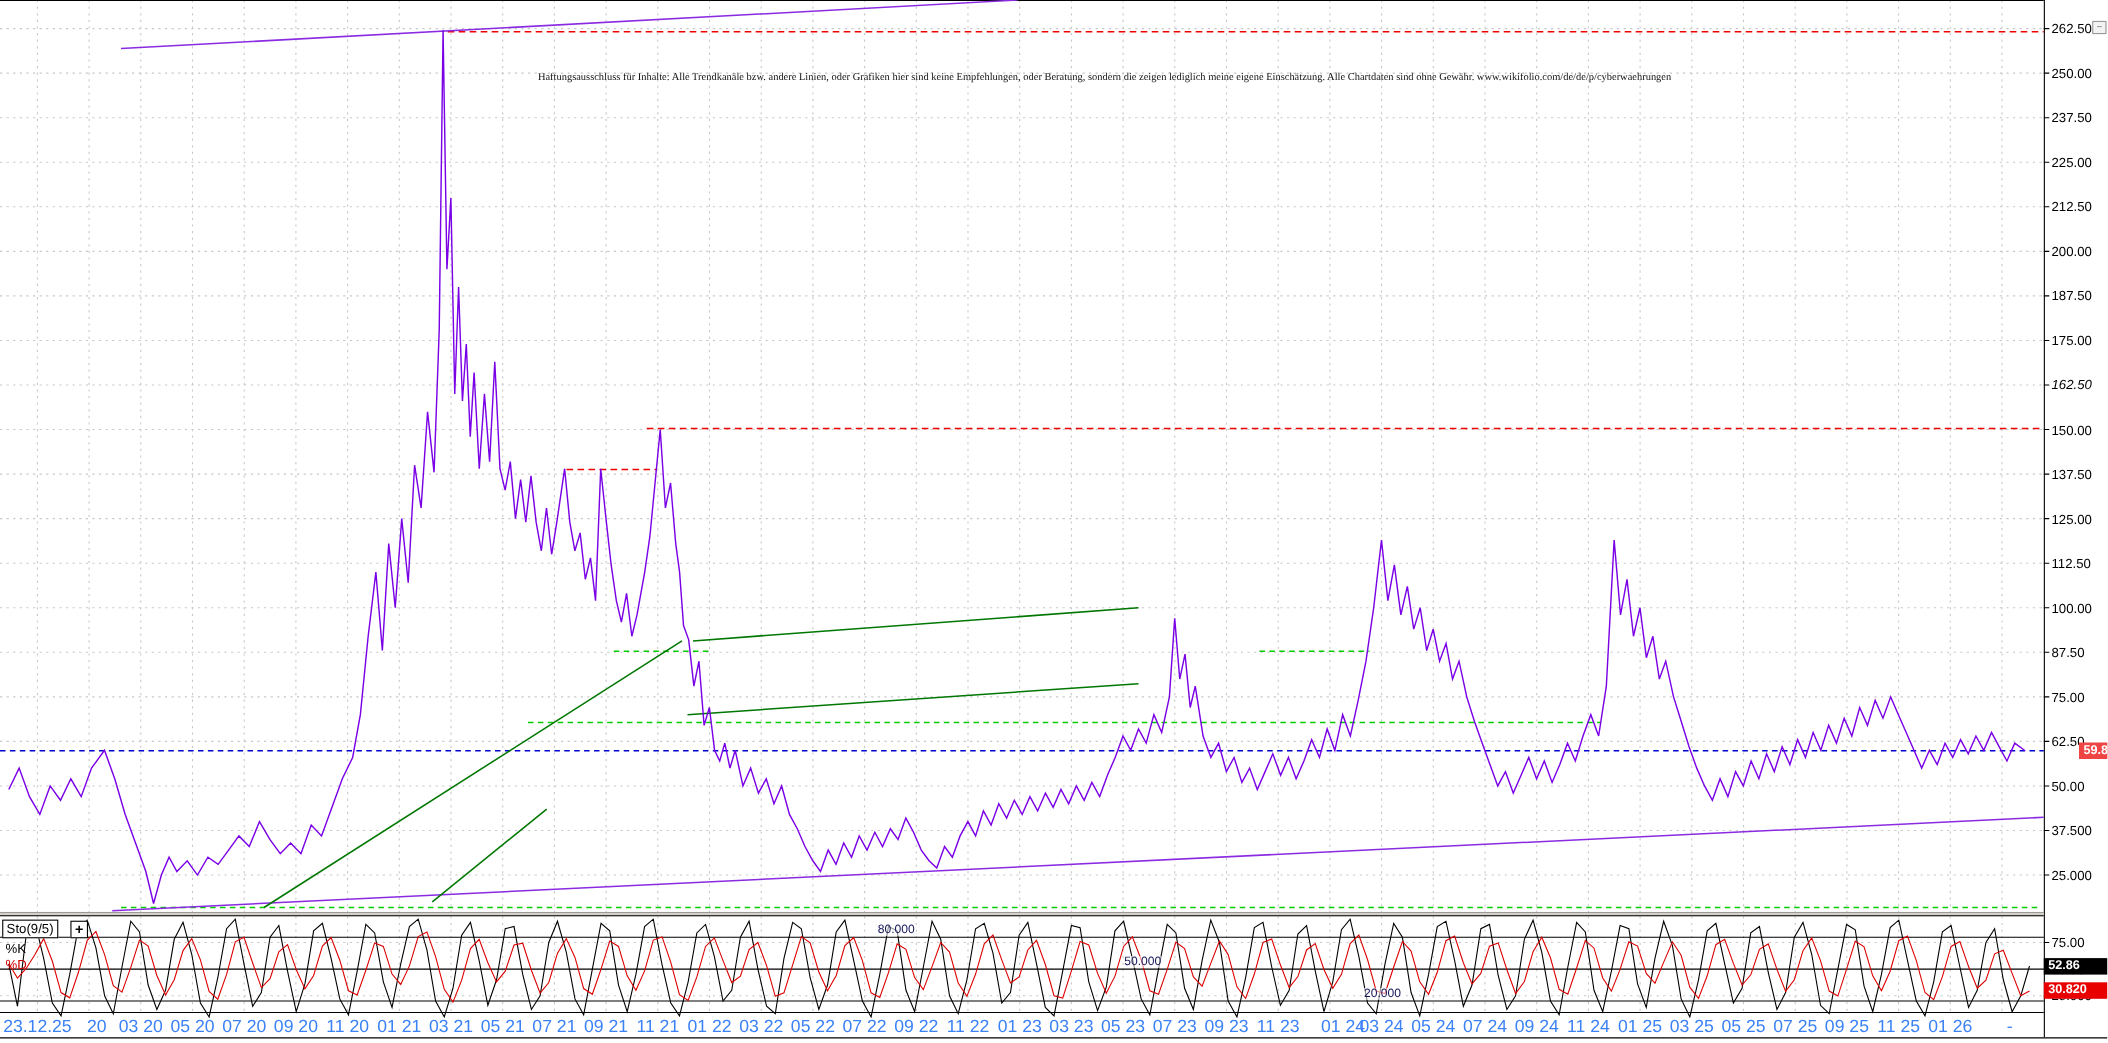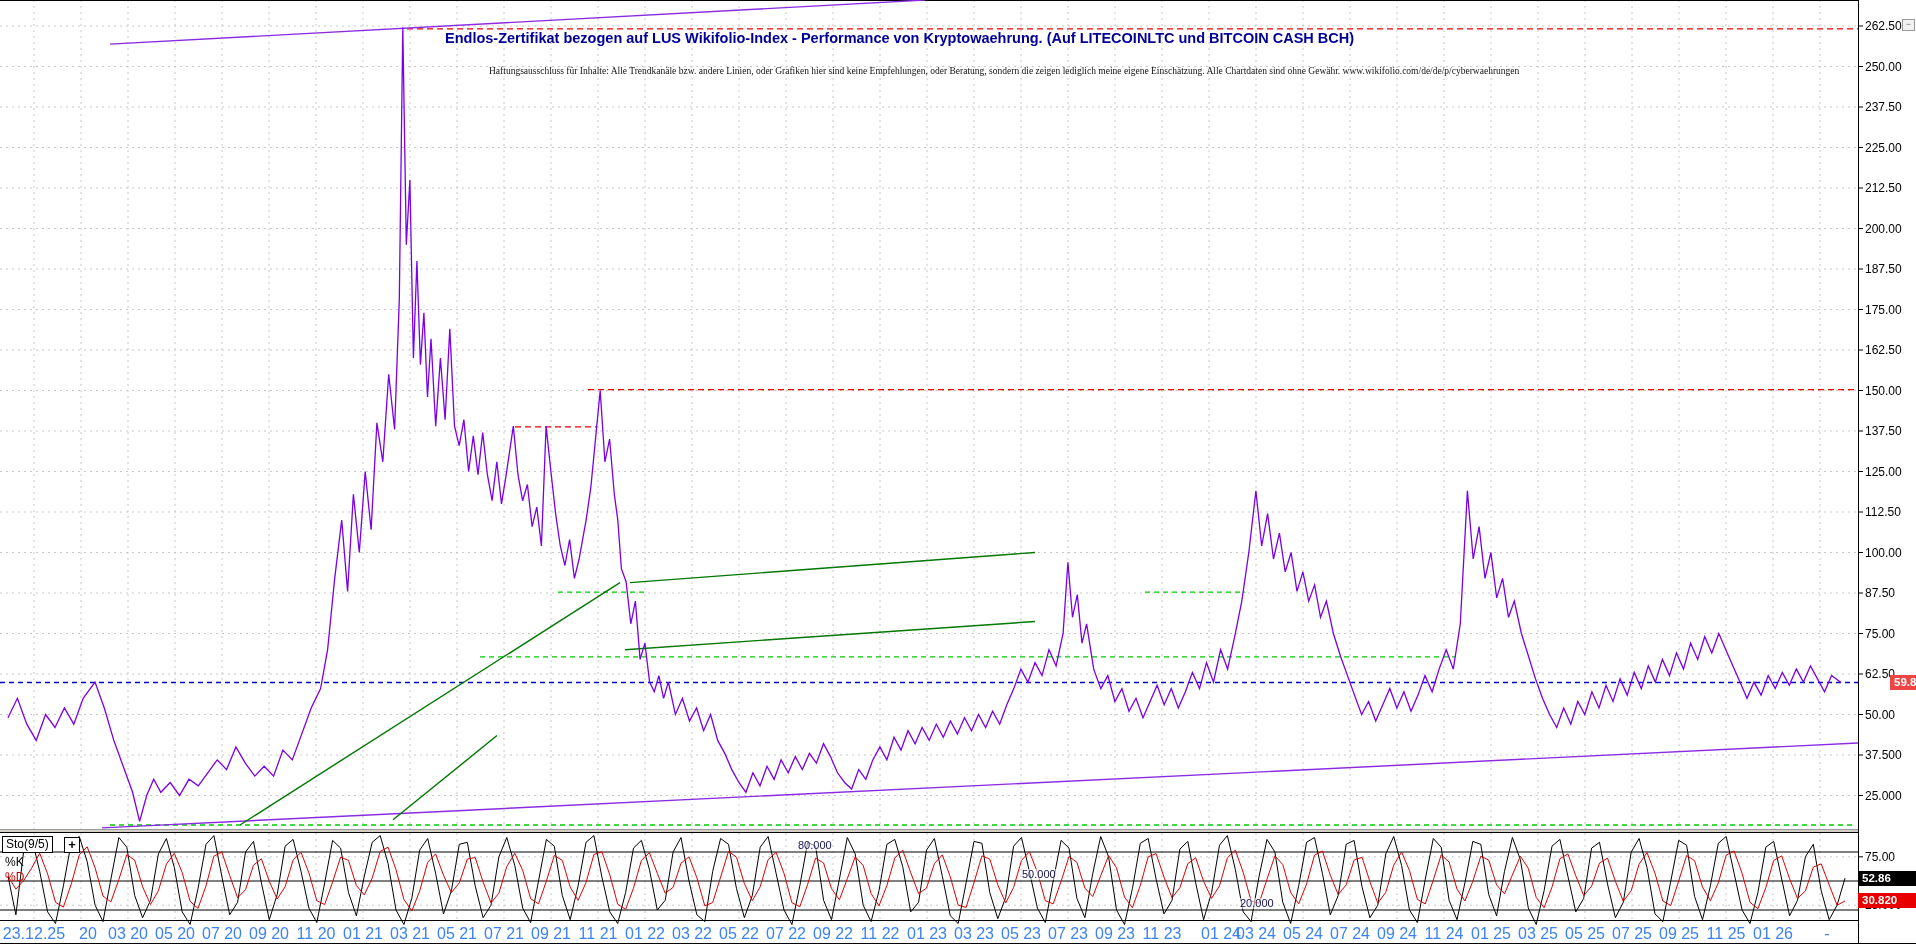--- a/index.html
+++ b/index.html
@@ -184,33 +184,32 @@
       <line x1="630" y1="582.6320000000001" x2="1035" y2="552.5" stroke="#007700" stroke-width="1.4" clip-path="url(#mclip)"></line>
       <line x1="625" y1="649.7" x2="1035" y2="621.5120000000001" stroke="#007700" stroke-width="1.4" clip-path="url(#mclip)"></line>
       <polyline points="8.0,717.7 17.4,698.3 26.8,724.2 36.2,740.4 45.6,714.5 55.0,727.5 64.4,708.0 73.8,724.2 83.2,698.3 95.0,682.1 104.3,708.0 113.8,740.4 123.2,766.3 132.6,792.3 139.6,821.4 146.7,795.5 153.7,779.3 160.8,792.3 170.2,782.5 179.5,795.5 189.0,779.3 198.3,785.8 207.8,772.8 217.2,759.9 226.6,769.6 235.9,746.9 245.3,763.1 254.8,776.1 264.2,766.3 273.6,776.1 282.9,750.1 292.3,759.9 301.8,733.9 311.2,708.0 320.6,688.6 327.6,649.7 334.7,578.4 341.7,520.1 347.6,591.4 353.4,494.2 359.3,552.5 365.2,471.5 371.1,529.8 376.9,422.9 382.8,461.8 388.7,374.3 394.6,429.4 399.3,299.8 402.8,27.6 406.3,244.7 409.9,179.9 413.4,358.1 416.9,260.9 420.4,364.6 423.9,312.7 427.5,397.0 431.0,338.7 435.7,426.1 440.4,358.1 445.1,419.7 449.8,328.9 454.5,426.1 459.2,445.6 463.9,419.7 468.6,471.5 473.3,435.9 478.0,474.7 482.7,432.6 487.4,474.7 492.1,500.7 496.8,461.8 501.5,503.9 506.2,474.7 513.3,426.1 518.0,474.7 522.6,500.7 527.4,484.5 532.1,526.6 536.8,507.1 541.4,546.0 546.1,426.1 550.9,471.5 555.6,513.6 560.3,546.0 564.9,565.5 569.6,539.5 574.4,578.4 579.1,559.0 586.1,520.1 590.8,487.7 595.5,439.1 600.2,390.5 604.9,461.8 609.6,439.1 614.3,494.2 617.8,520.1 621.4,568.7 626.1,581.7 630.8,623.8 635.4,601.1 640.1,659.4 644.9,643.2 649.6,682.1 654.3,691.8 658.9,675.6 663.6,698.3 668.4,682.1 675.4,714.5 682.4,698.3 689.5,721.0 696.6,708.0 703.6,730.7 710.6,714.5 717.7,740.4 724.8,753.4 731.8,769.6 738.9,782.5 745.9,792.3 752.9,772.8 760.0,785.8 767.0,766.3 774.1,779.3 781.1,759.9 788.2,772.8 795.3,756.6 802.3,769.6 809.4,753.4 816.4,763.1 823.5,743.7 830.5,756.6 837.5,772.8 844.6,782.5 851.6,789.0 858.7,769.6 865.8,779.3 872.8,759.9 879.9,746.9 886.9,759.9 894.0,737.2 901.0,750.1 908.0,730.7 915.1,743.7 922.1,727.5 929.2,740.4 936.3,724.2 943.3,737.2 950.4,721.0 957.4,733.9 964.5,717.7 971.5,730.7 978.5,714.5 985.6,727.5 992.6,711.3 999.7,724.2 1006.8,704.8 1013.8,688.6 1020.9,669.1 1027.9,682.1 1035.0,662.7 1042.0,675.6 1049.0,649.7 1056.1,665.9 1063.1,633.5 1067.9,562.2 1072.5,617.3 1077.3,594.6 1082.0,643.2 1086.6,623.8 1093.7,669.1 1100.8,688.6 1107.8,675.6 1114.9,701.5 1121.9,688.6 1129.0,711.3 1136.0,698.3 1143.0,717.7 1150.1,701.5 1157.1,685.3 1164.2,704.8 1171.3,688.6 1178.3,708.0 1185.4,691.8 1192.4,672.4 1199.5,688.6 1206.5,662.7 1213.5,682.1 1220.6,649.7 1227.6,669.1 1234.7,636.7 1241.8,601.1 1248.8,552.5 1255.9,490.9 1261.7,546.0 1267.6,513.6 1273.5,559.0 1279.4,533.1 1285.2,571.9 1291.1,552.5 1297.0,591.4 1302.9,571.9 1308.7,601.1 1314.6,584.9 1320.5,617.3 1326.4,601.1 1333.4,633.5 1340.5,656.2 1347.5,675.6 1354.5,695.1 1361.6,714.5 1368.6,701.5 1375.7,721.0 1382.8,704.8 1389.8,688.6 1396.9,708.0 1403.9,691.8 1411.0,711.3 1418.0,695.1 1425.0,675.6 1432.1,691.8 1439.1,669.1 1446.2,649.7 1453.3,669.1 1460.3,623.8 1467.4,490.9 1473.2,559.0 1479.1,526.6 1485.0,578.4 1490.9,552.5 1496.7,597.9 1502.6,578.4 1508.5,617.3 1514.3,601.1 1521.4,633.5 1528.5,656.2 1535.5,678.9 1542.5,698.3 1549.6,714.5 1556.7,727.5 1563.7,708.0 1570.8,724.2 1577.8,701.5 1584.8,714.5 1591.9,691.8 1599.0,708.0 1606.0,685.3 1613.0,701.5 1620.1,678.9 1627.2,695.1 1634.2,672.4 1641.3,688.6 1648.3,665.9 1655.3,682.1 1662.4,659.4 1669.5,675.6 1676.5,652.9 1683.5,669.1 1690.6,643.2 1697.7,659.4 1704.7,636.7 1711.8,652.9 1718.8,633.5 1725.8,649.7 1732.9,665.9 1740.0,682.1 1747.0,698.3 1754.0,682.1 1761.1,695.1 1768.2,675.6 1775.2,688.6 1782.3,672.4 1789.3,685.3 1796.3,669.1 1803.4,682.1 1810.5,665.9 1817.5,678.9 1824.5,691.8 1831.6,675.6 1841.0,682.5" fill="none" stroke="#7a00e6" stroke-width="1.3" clip-path="url(#mclip)"></polyline>
       <line x1="0" y1="852" x2="1858" y2="852" stroke="#000" stroke-width="1"></line>
       <line x1="0" y1="881" x2="1858" y2="881" stroke="#000" stroke-width="1"></line>
       <line x1="0" y1="910" x2="1858" y2="910" stroke="#000" stroke-width="1"></line>
       <polyline points="8.0,876.2 15.9,914.8 23.8,850.1 31.8,838.5 39.7,871.3 47.6,911.9 55.5,923.5 63.4,885.8 71.3,842.3 79.3,836.5 87.2,861.7 95.1,905.2 103.0,921.6 110.9,879.1 118.9,837.5 126.8,847.2 134.7,895.5 142.6,917.7 150.5,900.3 158.4,853.9 166.4,838.5 174.3,867.5 182.2,911.9 190.1,924.5 198.0,888.7 206.0,844.3 213.9,835.6 221.8,876.2 229.7,914.8 237.6,902.3 245.5,852.0 253.5,841.4 261.4,882.9 269.3,919.7 277.2,894.5 285.1,846.2 293.1,839.4 301.0,871.3 308.9,908.1 316.8,922.6 324.7,882.9 332.6,840.4 340.6,848.1 348.5,892.6 356.4,915.8 364.3,876.2 372.2,842.3 380.2,835.6 388.1,863.6 396.0,910.0 403.9,924.5 411.8,898.4 419.7,850.1 427.7,838.5 435.6,873.3 443.5,913.9 451.4,890.7 459.3,844.3 467.3,842.3 475.2,885.8 483.1,917.7 491.0,905.2 498.9,856.8 506.8,837.5 514.8,865.5 522.7,908.1 530.6,922.6 538.5,881.0 546.4,839.4 554.3,846.2 562.3,895.5 570.2,919.7 578.1,885.8 586.0,842.3 593.9,835.6 601.9,877.1 609.8,911.9 617.7,923.5 625.6,892.6 633.5,848.1 641.4,840.4 649.4,869.4 657.3,910.0 665.2,900.3 673.1,852.0 681.0,837.5 689.0,881.0 696.9,914.8 704.8,921.6 712.7,871.3 720.6,838.5 728.5,844.3 736.5,888.7 744.4,917.7 752.3,895.5 760.2,847.2 768.1,836.5 776.1,873.3 784.0,910.0 791.9,924.5 799.8,885.8 807.7,842.3 815.6,846.2 823.6,900.3 831.5,919.7 839.4,879.1 847.3,837.5 855.2,853.9 863.2,905.2 871.1,921.6 879.0,890.7 886.9,844.3 894.8,839.4 902.7,866.5 910.7,911.9 918.6,902.3 926.5,850.1 934.4,838.5 942.3,876.2 950.3,915.8 958.2,923.5 966.1,882.9 974.0,841.4 981.9,843.3 989.8,892.6 997.8,918.7 1005.7,897.4 1013.6,846.2 1021.5,837.5 1029.4,871.3 1037.4,908.1 1045.3,922.6 1053.2,881.0 1061.1,840.4 1069.0,848.1 1076.9,898.4 1084.9,917.7 1092.8,873.3 1100.7,836.5 1108.6,856.8 1116.5,910.0 1124.5,924.5 1132.4,888.7 1140.3,843.3 1148.2,838.5 1156.1,879.1 1164.0,913.9 1172.0,900.3 1179.9,849.1 1187.8,841.4 1195.7,882.9 1203.6,919.7 1211.6,892.6 1219.5,845.2 1227.4,835.6 1235.3,869.4 1243.2,911.9 1251.1,921.6 1259.1,876.2 1267.0,839.4 1274.9,852.0 1282.8,902.3 1290.7,923.5 1298.7,885.8 1306.6,842.3 1314.5,837.5 1322.4,873.3 1330.3,914.8 1338.2,895.5 1346.2,844.3 1354.1,840.4 1362.0,886.8 1369.9,917.7 1377.8,905.2 1385.8,853.9 1393.7,836.5 1401.6,865.5 1409.5,910.0 1417.4,922.6 1425.3,879.1 1433.3,838.5 1441.2,847.2 1449.1,900.3 1457.0,919.7 1464.9,882.9 1472.8,841.4 1480.8,844.3 1488.7,894.5 1496.6,915.8 1504.5,871.3 1512.4,837.5 1520.4,859.7 1528.3,908.1 1536.2,924.5 1544.1,890.7 1552.0,846.2 1559.9,839.4 1567.9,876.2 1575.8,911.9 1583.7,898.4 1591.6,848.1 1599.5,842.3 1607.5,883.9 1615.4,917.7 1623.3,902.3 1631.2,852.0 1639.1,838.5 1647.0,867.5 1655.0,913.9 1662.9,921.6 1670.8,881.0 1678.7,840.4 1686.6,845.2 1694.6,896.5 1702.5,919.7 1710.4,885.8 1718.3,843.3 1726.2,836.5 1734.1,873.3 1742.1,910.0 1750.0,923.5 1757.9,892.6 1765.8,847.2 1773.7,841.4 1781.7,879.1 1789.6,915.8 1797.5,900.3 1805.4,856.8 1813.3,844.3 1821.2,890.7 1829.2,919.7 1837.1,905.2 1845.0,878.2" fill="none" stroke="#000000" stroke-width="1" clip-path="url(#sclip)"></polyline>
       <polyline points="8.0,876.2 15.9,889.1 23.8,880.4 31.8,867.8 39.7,853.3 47.6,873.9 55.5,902.3 63.4,907.1 71.3,883.9 79.3,854.9 87.2,846.8 95.1,867.8 103.0,896.1 110.9,901.9 118.9,879.4 126.8,854.6 134.7,860.1 142.6,886.8 150.5,904.5 158.4,890.7 166.4,864.2 174.3,853.3 182.2,872.6 190.1,901.3 198.0,908.4 206.0,885.8 213.9,856.2 221.8,852.0 229.7,875.5 237.6,897.8 245.5,889.7 253.5,865.2 261.4,858.8 269.3,881.3 277.2,899.0 285.1,886.8 293.1,860.1 301.0,852.3 308.9,872.9 316.8,900.7 324.7,904.5 332.6,882.0 340.6,857.2 348.5,860.4 356.4,885.5 364.3,894.9 372.2,878.1 380.2,851.4 388.1,847.2 396.0,869.7 403.9,899.4 411.8,911.0 419.7,891.0 427.7,862.3 435.6,853.9 443.5,875.2 451.4,892.6 459.3,882.9 467.3,859.1 475.2,857.5 483.1,882.0 491.0,902.9 498.9,893.2 506.8,866.5 514.8,853.3 522.7,870.4 530.6,898.7 538.5,903.9 546.4,881.0 554.3,855.5 562.3,860.4 570.2,887.1 578.1,900.3 586.0,882.6 593.9,854.6 601.9,851.7 609.8,874.9 617.7,904.2 625.6,909.4 633.5,888.1 641.4,860.4 649.4,852.6 657.3,873.3 665.2,893.2 673.1,887.4 681.0,863.3 689.0,856.8 696.9,877.8 704.8,905.8 712.7,902.6 720.6,877.1 728.5,851.4 736.5,857.2 744.4,883.6 752.3,900.7 760.2,886.8 768.1,859.7 776.1,852.3 784.0,873.3 791.9,902.6 799.8,906.8 807.7,884.2 815.6,858.1 823.6,863.0 831.5,888.7 839.4,899.7 847.3,878.7 855.2,856.8 863.2,865.5 871.1,893.6 879.0,905.8 886.9,885.5 894.8,858.1 902.7,850.1 910.7,872.6 918.6,893.6 926.5,888.1 934.4,863.6 942.3,854.9 950.3,876.8 958.2,905.2 966.1,907.4 974.0,882.6 981.9,855.9 989.8,859.1 997.8,884.9 1005.7,902.9 1013.6,887.4 1021.5,860.4 1029.4,851.7 1037.4,872.3 1045.3,900.7 1053.2,903.9 1061.1,881.3 1069.0,856.5 1076.9,862.3 1084.9,888.1 1092.8,896.5 1100.7,875.8 1108.6,855.5 1116.5,867.8 1124.5,897.1 1132.4,907.7 1140.3,885.5 1148.2,856.8 1156.1,853.6 1164.0,877.1 1172.0,897.8 1179.9,887.8 1187.8,863.6 1195.7,857.8 1203.6,881.3 1211.6,898.4 1219.5,885.8 1227.4,857.8 1235.3,850.1 1243.2,872.3 1251.1,901.0 1259.1,903.2 1267.0,879.1 1274.9,855.9 1282.8,864.6 1290.7,892.6 1298.7,903.9 1306.6,883.9 1314.5,855.2 1322.4,851.0 1330.3,875.2 1338.2,894.5 1346.2,884.9 1354.1,860.1 1362.0,857.2 1369.9,881.6 1377.8,903.2 1385.8,892.3 1393.7,865.2 1401.6,852.0 1409.5,870.7 1417.4,899.4 1425.3,903.9 1433.3,880.0 1441.2,854.9 1449.1,862.0 1457.0,889.1 1464.9,901.0 1472.8,881.3 1480.8,856.2 1488.7,860.1 1496.6,884.9 1504.5,893.9 1512.4,874.9 1520.4,856.2 1528.3,868.4 1536.2,897.4 1544.1,907.7 1552.0,887.1 1559.9,858.8 1567.9,853.9 1575.8,875.8 1583.7,895.5 1591.6,886.2 1599.5,863.0 1607.5,858.1 1615.4,881.3 1623.3,901.3 1631.2,890.7 1639.1,864.2 1647.0,852.6 1655.0,873.3 1662.9,901.0 1670.8,905.5 1678.7,881.0 1686.6,855.5 1694.6,860.7 1702.5,887.1 1710.4,900.7 1718.3,882.9 1726.2,855.2 1734.1,851.0 1742.1,873.3 1750.0,902.3 1757.9,908.7 1765.8,887.8 1773.7,860.4 1781.7,855.9 1789.6,878.7 1797.5,898.4 1805.4,891.0 1813.3,867.1 1821.2,863.9 1829.2,884.9 1837.1,905.2 1845.0,901.0" fill="none" stroke="#dd0000" stroke-width="1" clip-path="url(#sclip)"></polyline>
     </svg>
 
-  <div class="title">Endlos-Zertifikat bezogen auf LUS Wikifolio-Index - Performance von Kryptowaehrung. (Auf LITECOINLTC und BITCOIN CASH BCH)</div>
   <div class="disclaimer">Haftungsausschluss für Inhalte: Alle Trendkanäle bzw. andere Linien, oder Grafiken hier sind keine Empfehlungen, oder Beratung, sondern die zeigen lediglich meine eigene Einschätzung. Alle Chartdaten sind ohne Gewähr.  www.wikifolio.com/de/de/p/cyberwaehrungen</div>
 
   <div id="ylabels">
       <div class="ylab" style="top: 19px;">262.50</div>
       <div class="ylab" style="top: 59.5px;">250.00</div>
       <div class="ylab" style="top: 100px;">237.50</div>
       <div class="ylab" style="top: 140.5px;">225.00</div>
       <div class="ylab" style="top: 181px;">212.50</div>
       <div class="ylab" style="top: 221.5px;">200.00</div>
       <div class="ylab" style="top: 262px;">187.50</div>
       <div class="ylab" style="top: 302.5px;">175.00</div>
-      <div class="ylab" style="top: 343px;">162.50</div>
+      <div class="ylab" style="top: 343px; font-style: italic;">162.50</div>
       <div class="ylab" style="top: 383.5px;">150.00</div>
       <div class="ylab" style="top: 424px;">137.50</div>
       <div class="ylab" style="top: 464.5px;">125.00</div>
       <div class="ylab" style="top: 505px;">112.50</div>
       <div class="ylab" style="top: 545.5px;">100.00</div>
       <div class="ylab" style="top: 586px;">87.50</div>
       <div class="ylab" style="top: 626.5px;">75.00</div>
       <div class="ylab" style="top: 667px;">62.50</div>
       <div class="ylab" style="top: 707.5px;">50.00</div>
       <div class="ylab" style="top: 748px;">37.500</div>

